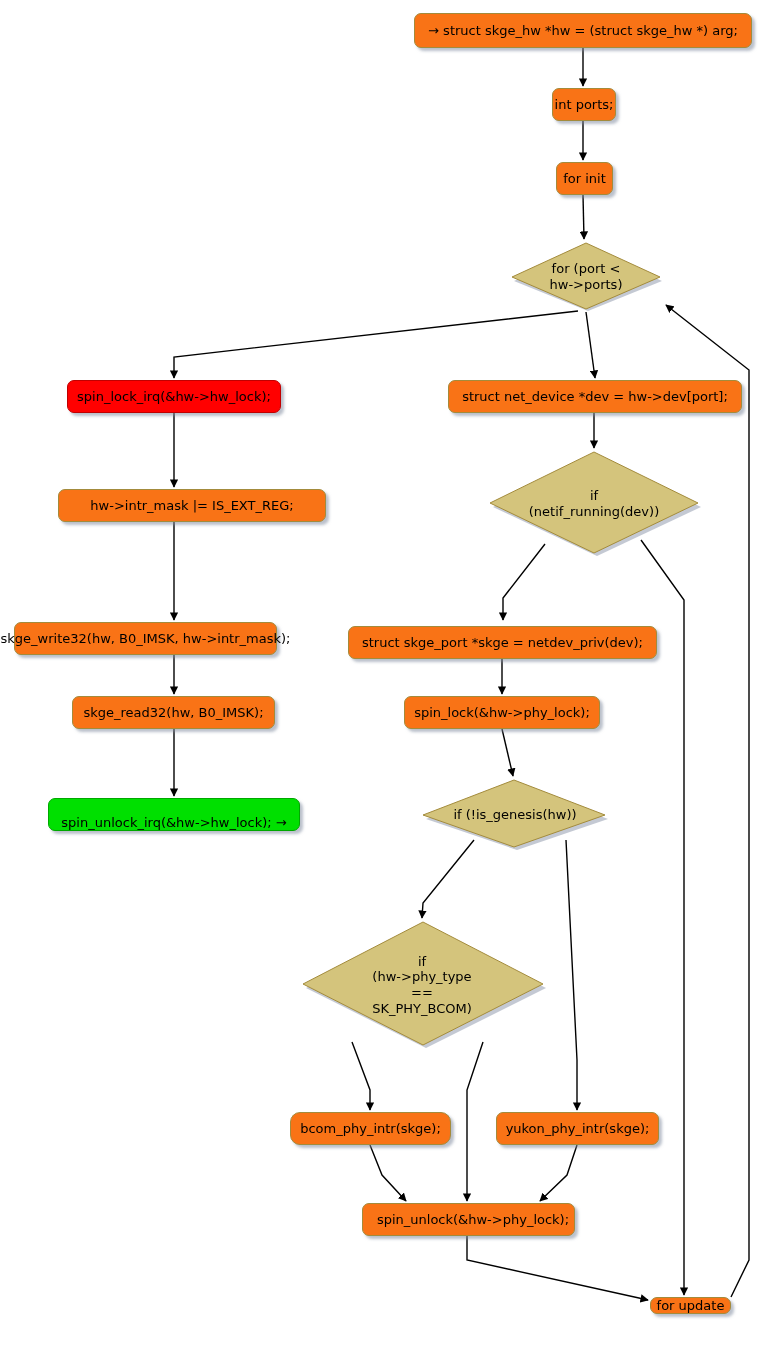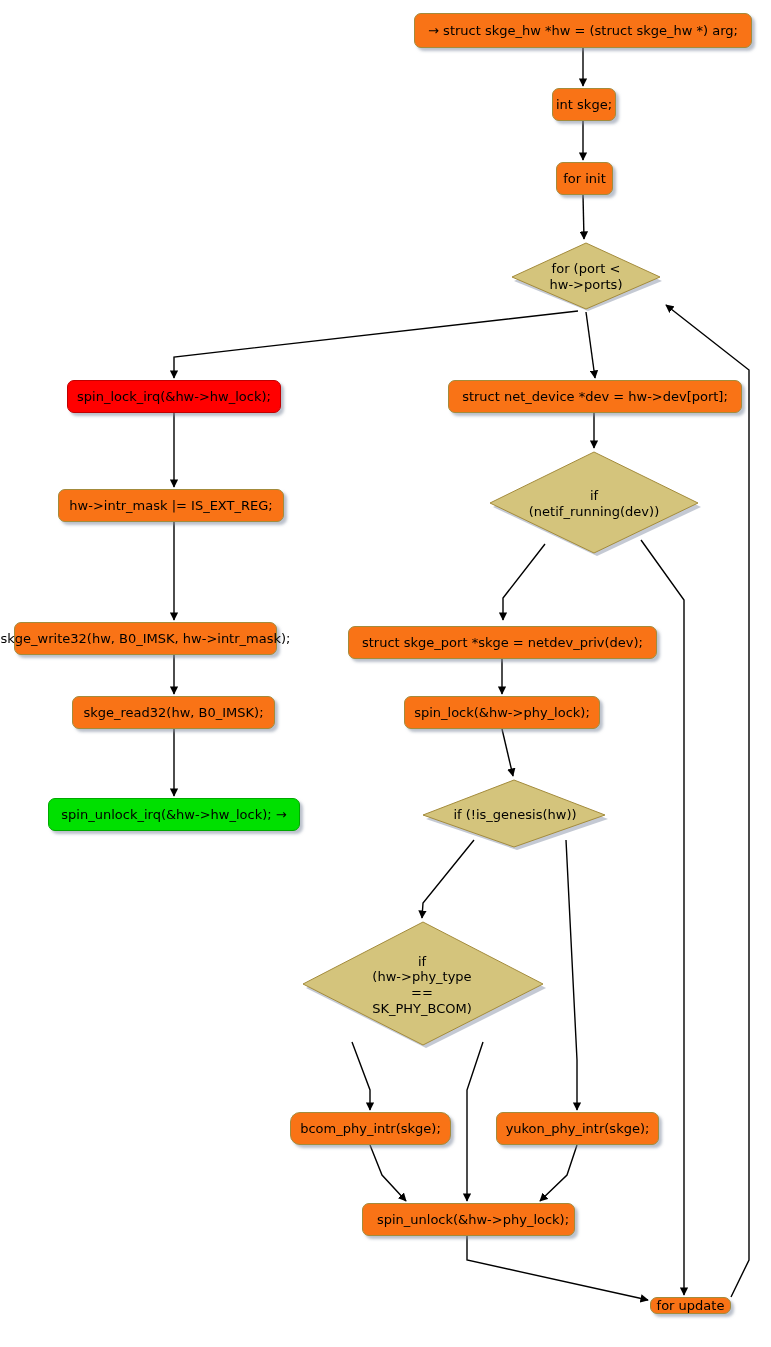--- a/index.html
+++ b/index.html
@@ -126,53 +126,53 @@
 
       <path d="M 731 1297 L 749 1260 L 749 370 L 666 305"></path>
     </g>
   </svg>
 
   <div class="node rect" style="left:414px; top:13px; width:338px; height:35px;">
     <span>→ struct skge_hw *hw = (struct skge_hw *) arg;</span>
   </div>
 
   <div class="node rect" style="left:552px; top:88px; width:64px; height:33px;">
-    <span>int skge;</span>
+    <span>int ports;</span>
   </div>
 
   <div class="node rect" style="left:556px; top:162px; width:57px; height:33px;">
     <span>for init</span>
   </div>
 
   <div class="node diamond" style="left:508px; top:241px; width:156px; height:72px;">
     <svg class="dia-shape" viewBox="0 0 156 72" preserveAspectRatio="none">
       <polygon points="80,6 154,40 80,70 6,40" fill="#8A93A8" opacity="0.5"></polygon>
       <polygon points="78,2 152,36 78,68 4,36" fill="#D4C47C" stroke="#A38B3C" stroke-width="1"></polygon>
     </svg>
     <span class="dia-label">for (port &lt;
 hw-&gt;ports)</span>
   </div>
 
   <div class="node rect danger" style="left:67px; top:380px; width:214px; height:33px;">
     <span>spin_lock_irq(&amp;hw-&gt;hw_lock);</span>
   </div>
 
-  <div class="node rect" style="left:58px; top:489px; width:226px; height:33px;">
+  <div class="node rect" style="left:58px; top:489px; width:268px; height:33px;">
     <span>hw-&gt;intr_mask |= IS_EXT_REG;</span>
   </div>
 
   <div class="node rect" style="left:14px; top:622px; width:263px; height:33px;">
     <span>skge_write32(hw, B0_IMSK, hw-&gt;intr_mask);</span>
   </div>
 
   <div class="node rect" style="left:72px; top:696px; width:203px; height:33px;">
     <span>skge_read32(hw, B0_IMSK);</span>
   </div>
 
-  <div class="node rect success" style="left:48px; top:798px; width:252px; height:33px;">
+  <div class="node rect success" style="left:48px; top:798px; width:252px; height:33px;align-items:flex-end;">
     <span>spin_unlock_irq(&amp;hw-&gt;hw_lock); →</span>
   </div>
 
   <div class="node rect" style="left:448px; top:380px; width:294px; height:33px;">
     <span>struct net_device *dev = hw-&gt;dev[port];</span>
   </div>
 
   <div class="node diamond" style="left:485px; top:450px; width:218px; height:108px;">
     <svg class="dia-shape" viewBox="0 0 218 108" preserveAspectRatio="none">
       <polygon points="112,7 216,57 112,106 8,57" fill="#8A93A8" opacity="0.5"></polygon>

